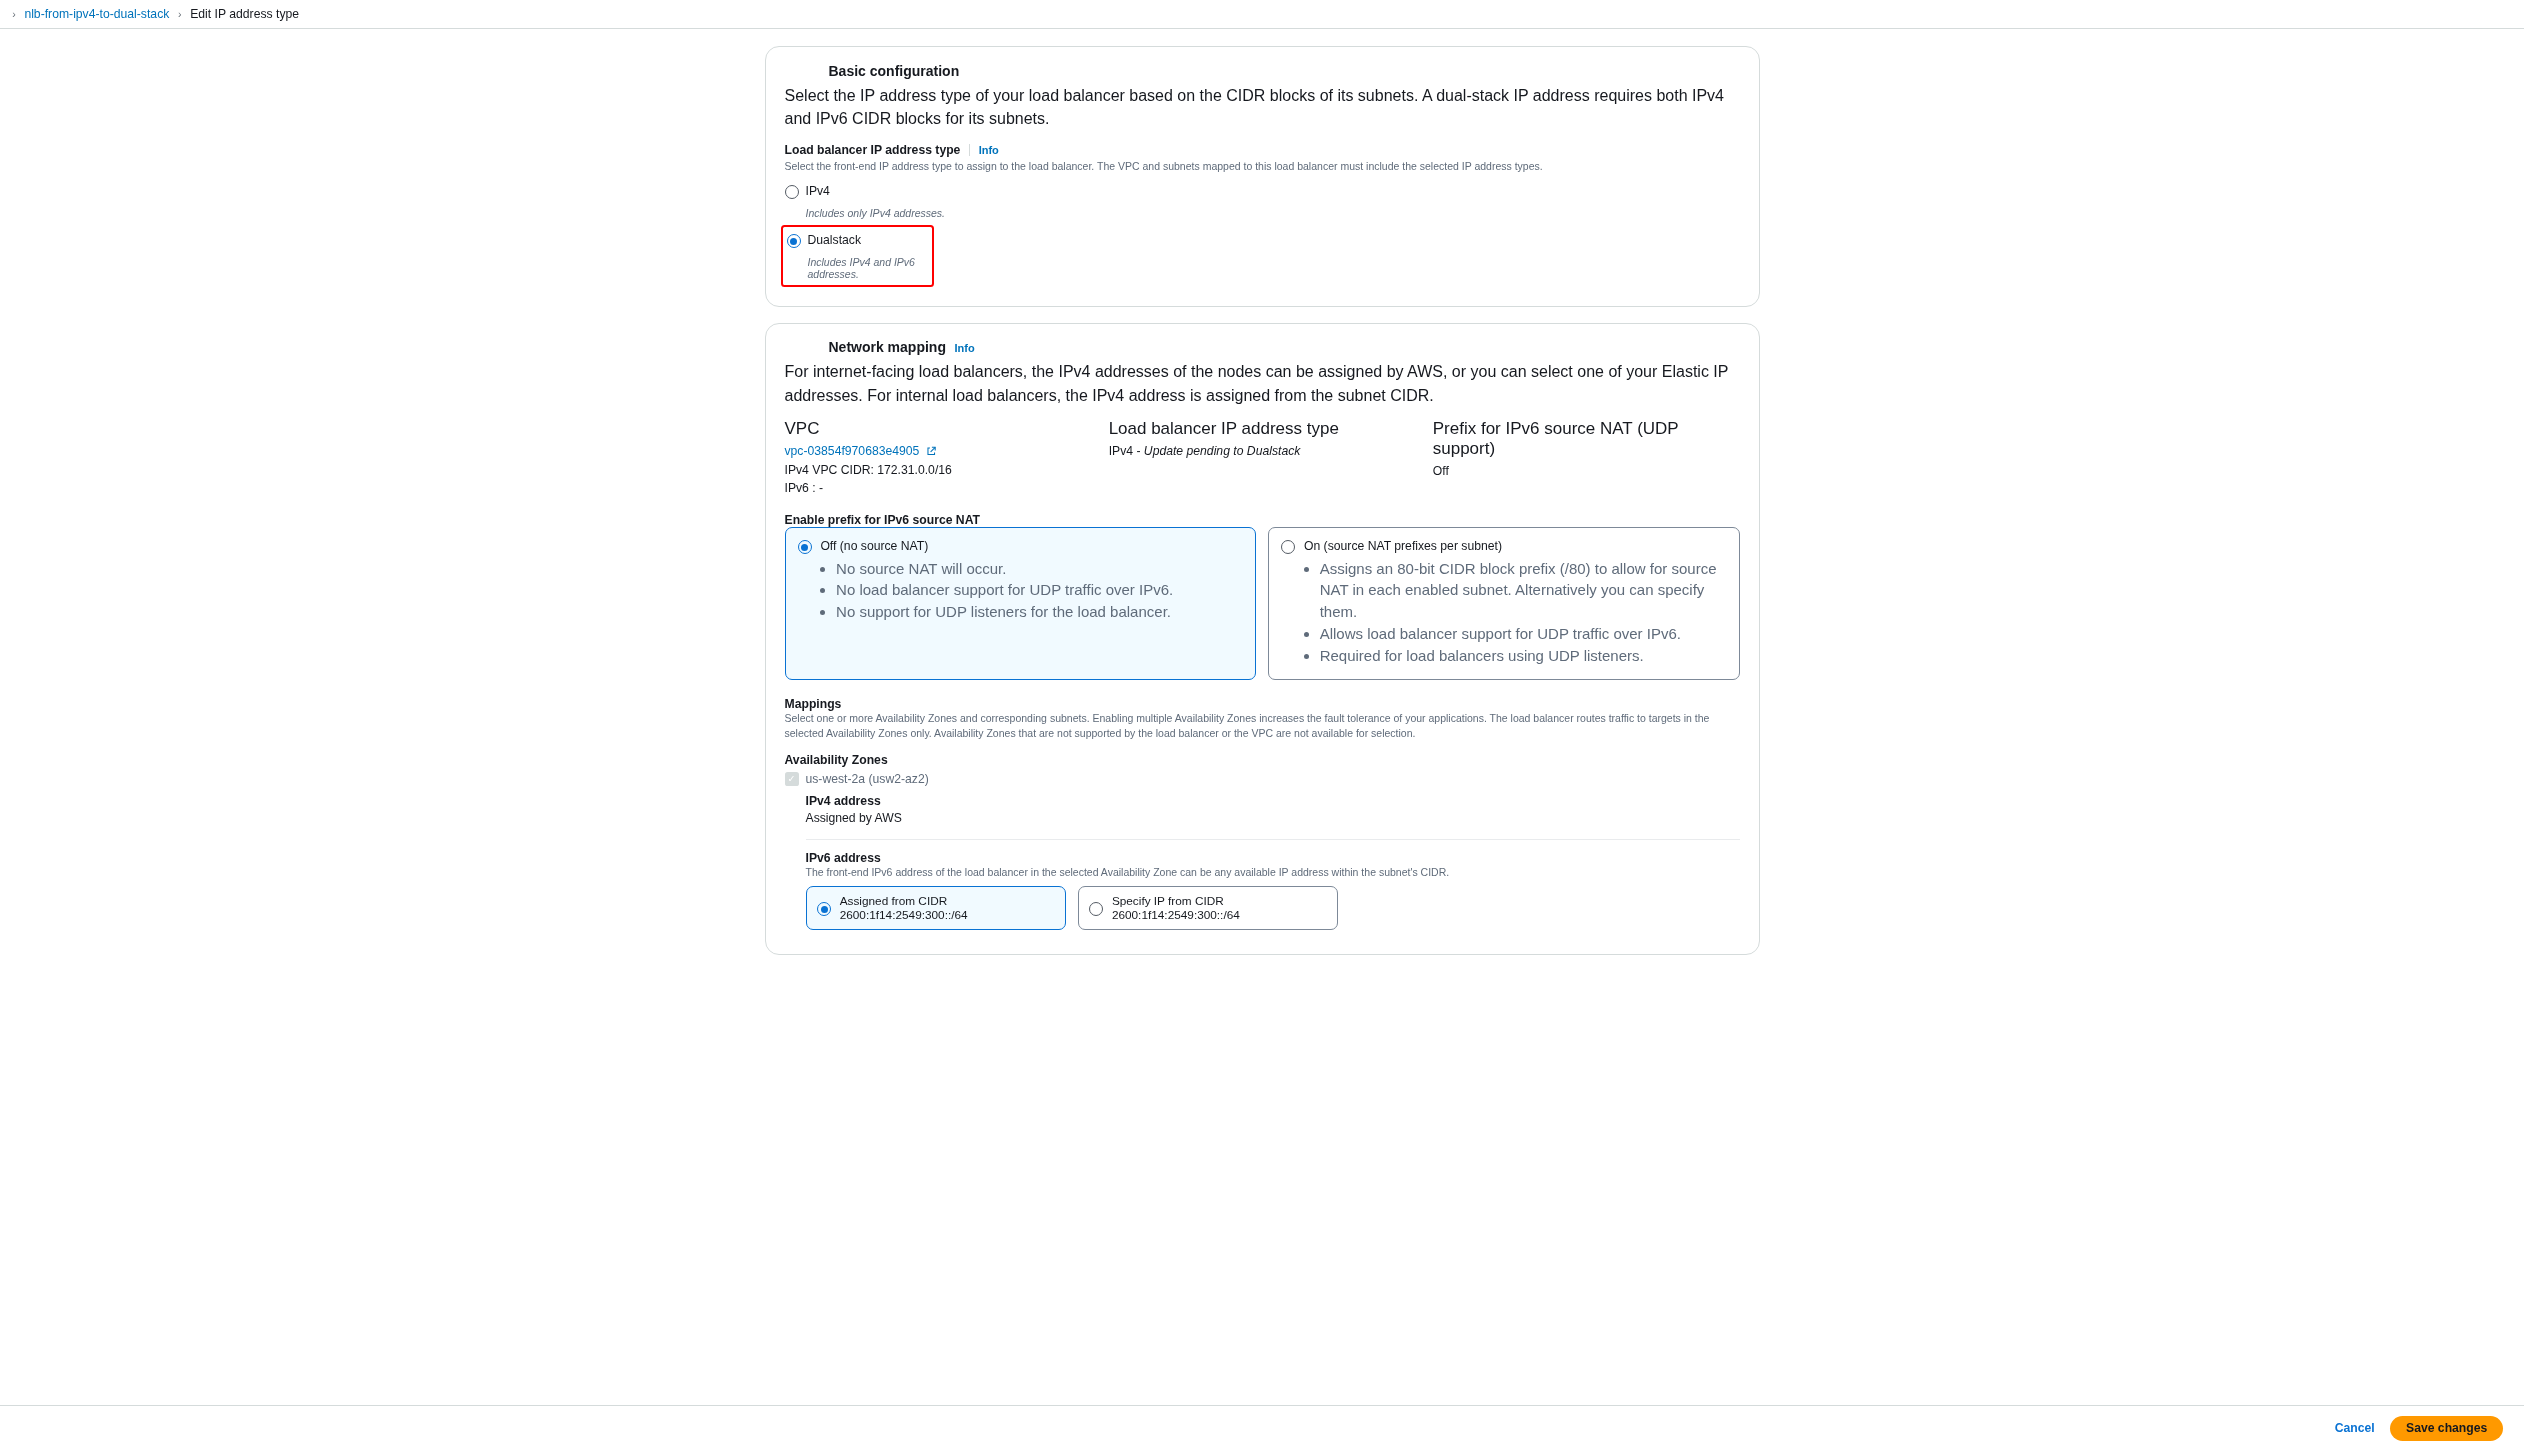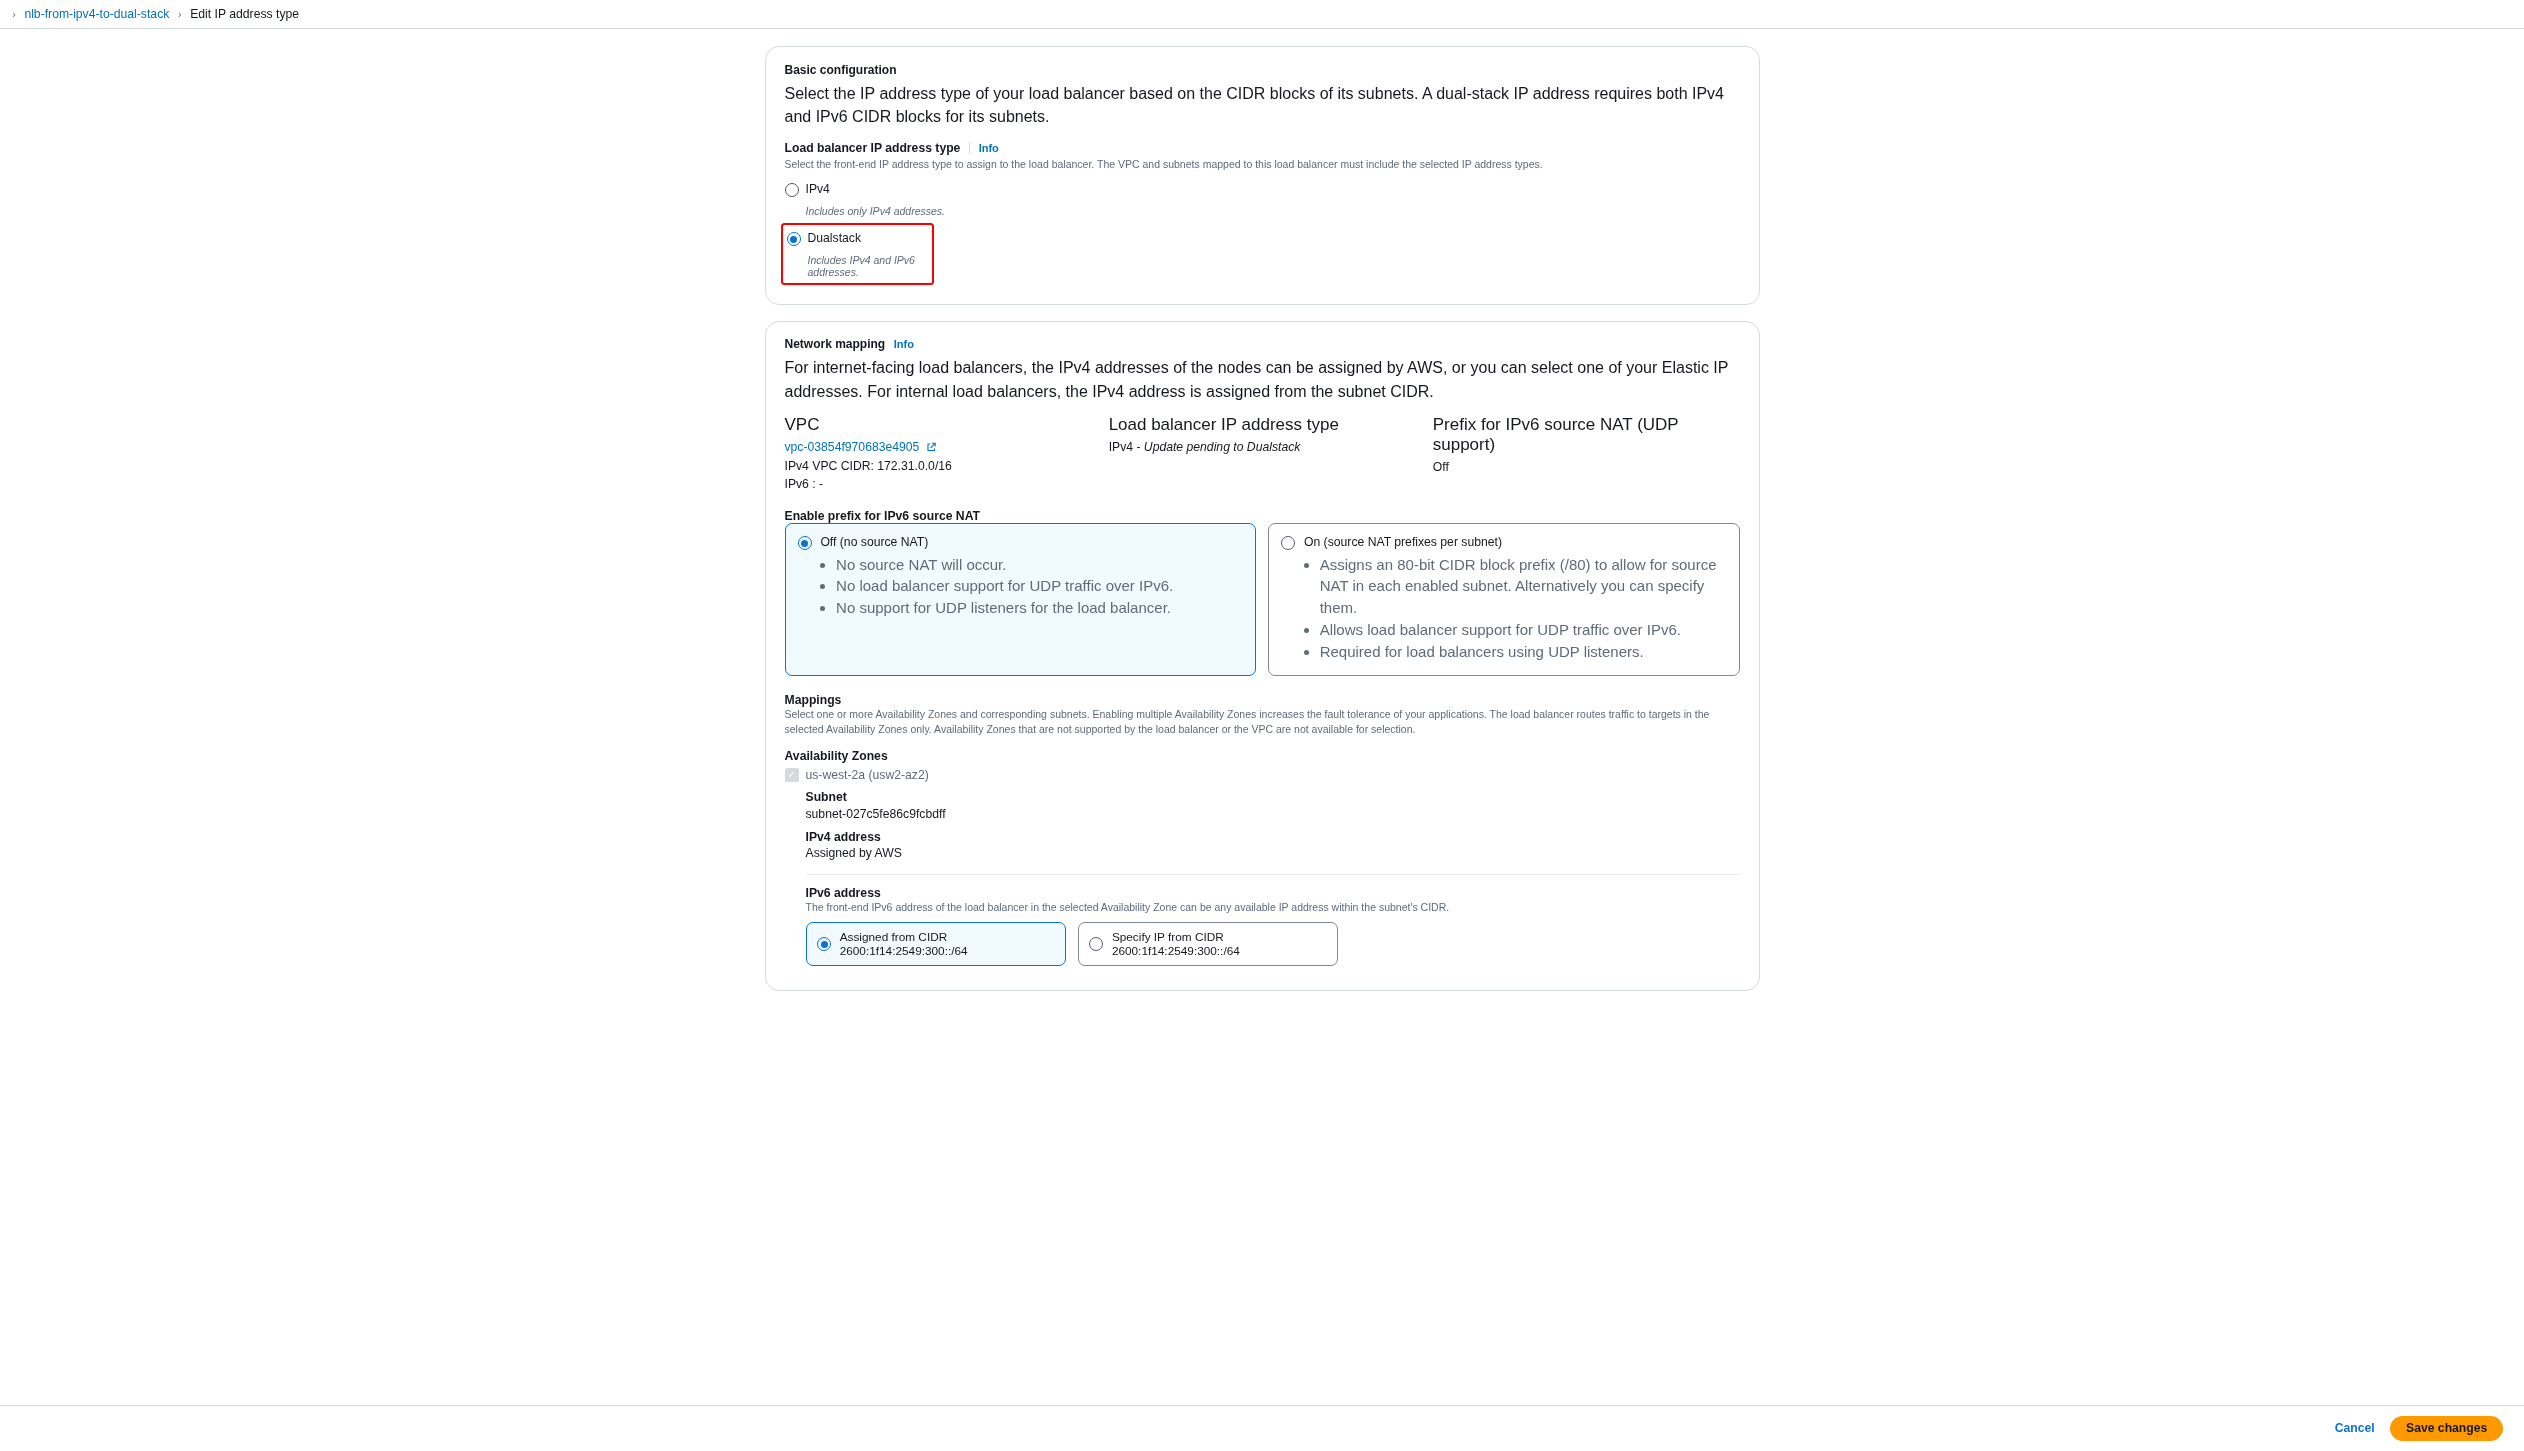--- a/index.html
+++ b/index.html
@@ -32,23 +32,24 @@
 
   .panel {
     border: 0.9px solid #d5dbdb;
     border-radius: 14px;
     padding: 15.7px 19px 19px 19px;
     margin-bottom: 15.7px;
     background: #fff;
   }
 
   h2.section-title {
-    font-size: 12px;
+    font-size: 14px;
     font-weight: 700;
     margin-bottom: 5.2px;
+    margin-left: 44px;
   }
   .section-desc {
     font-size: 16px;
     color: #16191f;
     margin-bottom: 12.2px;
     line-height: 1.45;
   }
 
   .field-label-row {
     display: flex;
@@ -352,24 +353,20 @@
 
       <div style="margin-top:12.2px">
         <div class="field-label">Availability Zones</div>
         <div class="az-row">
           <div class="checkbox">✓</div>
           <span class="az-label">us-west-2a (usw2-az2)</span>
         </div>
 
         <div class="indent">
           <div class="subfield">
-            <div class="sf-label">Subnet</div>
-            <div class="sf-value">subnet-027c5fe86c9fcbdff</div>
-          </div>
-          <div class="subfield">
             <div class="sf-label">IPv4 address</div>
             <div class="sf-value">Assigned by AWS</div>
           </div>
 
           <hr class="sep">
 
           <div class="subfield" style="margin-top:0">
             <div class="sf-label">IPv6 address</div>
             <div class="helper">The front-end IPv6 address of the load balancer in the selected Availability Zone can be any available IP address within the subnet's CIDR.</div>
           </div>

